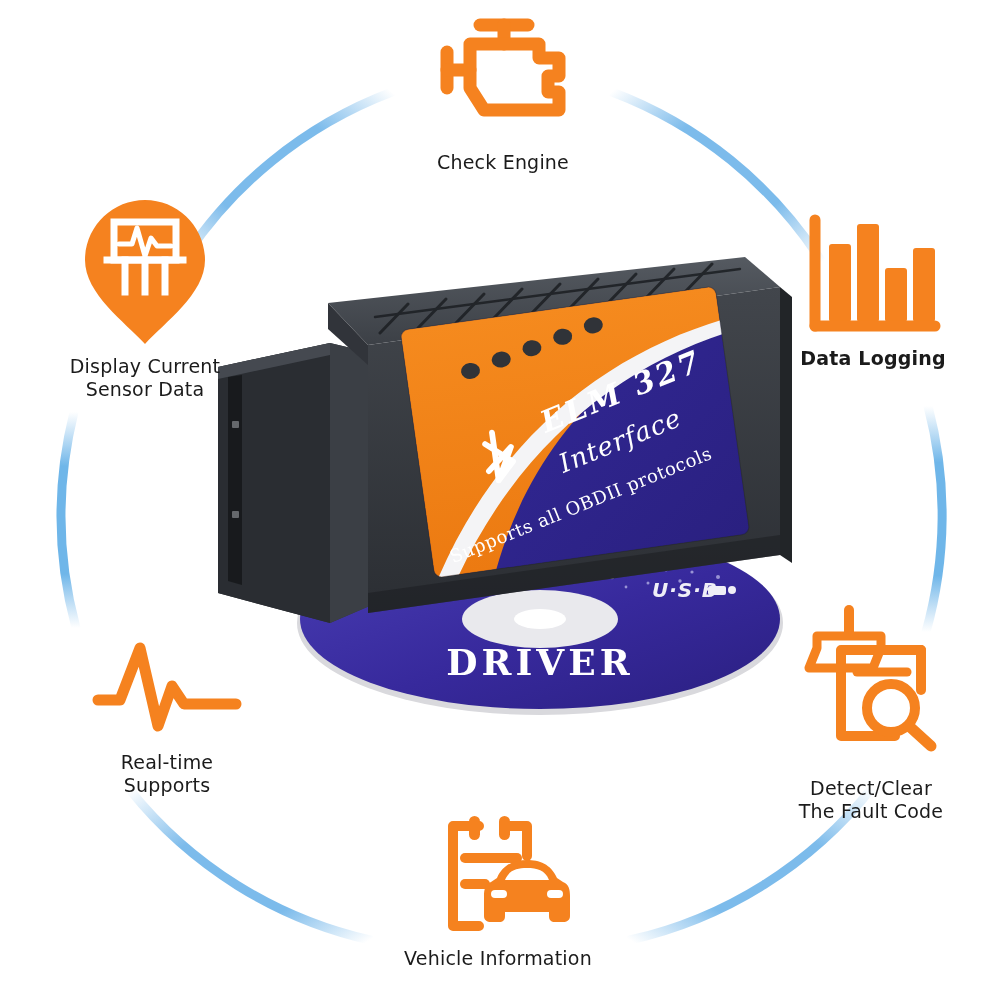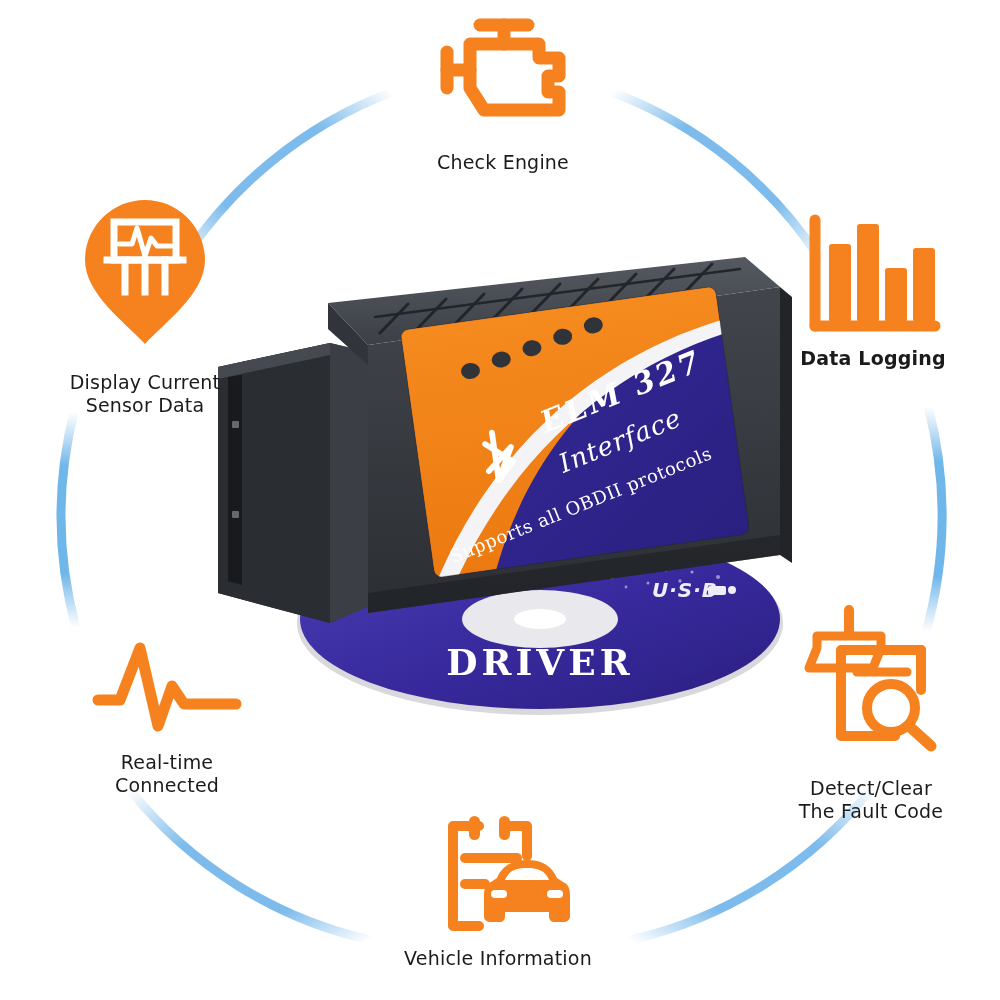--- a/index.html
+++ b/index.html
@@ -49,21 +49,21 @@
     text-align: center;
     color: #1b1b1b;
     font-size: 19px;
     line-height: 1.22;
     letter-spacing: 0.2px;
     white-space: pre-line;
     font-family: "DejaVu Sans", "Liberation Sans", sans-serif;
   }
 
   #feat-check-engine   { left: 378px; top: 14px;  width: 250px; }
-  #feat-display-sensor { left: 40px;  top: 196px; width: 210px; gap: 16px; }
+  #feat-display-sensor { left: 40px;  top: 196px; width: 210px; }
   #feat-data-logging   { left: 778px; top: 212px; width: 190px; font-weight: bold; }
   #feat-realtime       { left: 72px;  top: 638px; width: 190px; }
   #feat-detect-clear   { left: 776px; top: 602px; width: 190px; }
   #feat-vehicle-info   { left: 388px; top: 812px; width: 220px; }
 
   
   #product {
     position: absolute;
     left: 180px;
     top: 225px;
@@ -313,21 +313,21 @@
     <span class="flabel">Data Logging</span>
   </div>
 
   <div class="feature" id="feat-realtime">
     <span class="ficon">
       <svg width="150" height="106" viewBox="0 0 150 106" xmlns="http://www.w3.org/2000/svg">
         <path d="M 6 62 L 28 62 L 48 10 L 66 88 L 80 48 L 92 66 L 144 66" fill="none" stroke="#F5821F" stroke-width="11" stroke-linejoin="round" stroke-linecap="round"></path>
       </svg>
     </span>
     <span class="flabel">Real-time
-Connected</span>
+Supports</span>
   </div>
 
   <div class="feature" id="feat-vehicle-info">
     <span class="ficon">
       <svg width="150" height="128" viewBox="0 0 150 128" xmlns="http://www.w3.org/2000/svg">
 
         <path d="M 56 14 L 30 14 L 30 114 L 56 114" fill="none" stroke="#F5821F" stroke-width="10" stroke-linejoin="round" stroke-linecap="round"></path>
         <path d="M 84 14 L 104 14 L 104 44" fill="none" stroke="#F5821F" stroke-width="10" stroke-linejoin="round" stroke-linecap="round"></path>
 
         <rect x="46" y="4" width="11" height="24" rx="5.5" fill="#F5821F"></rect>

